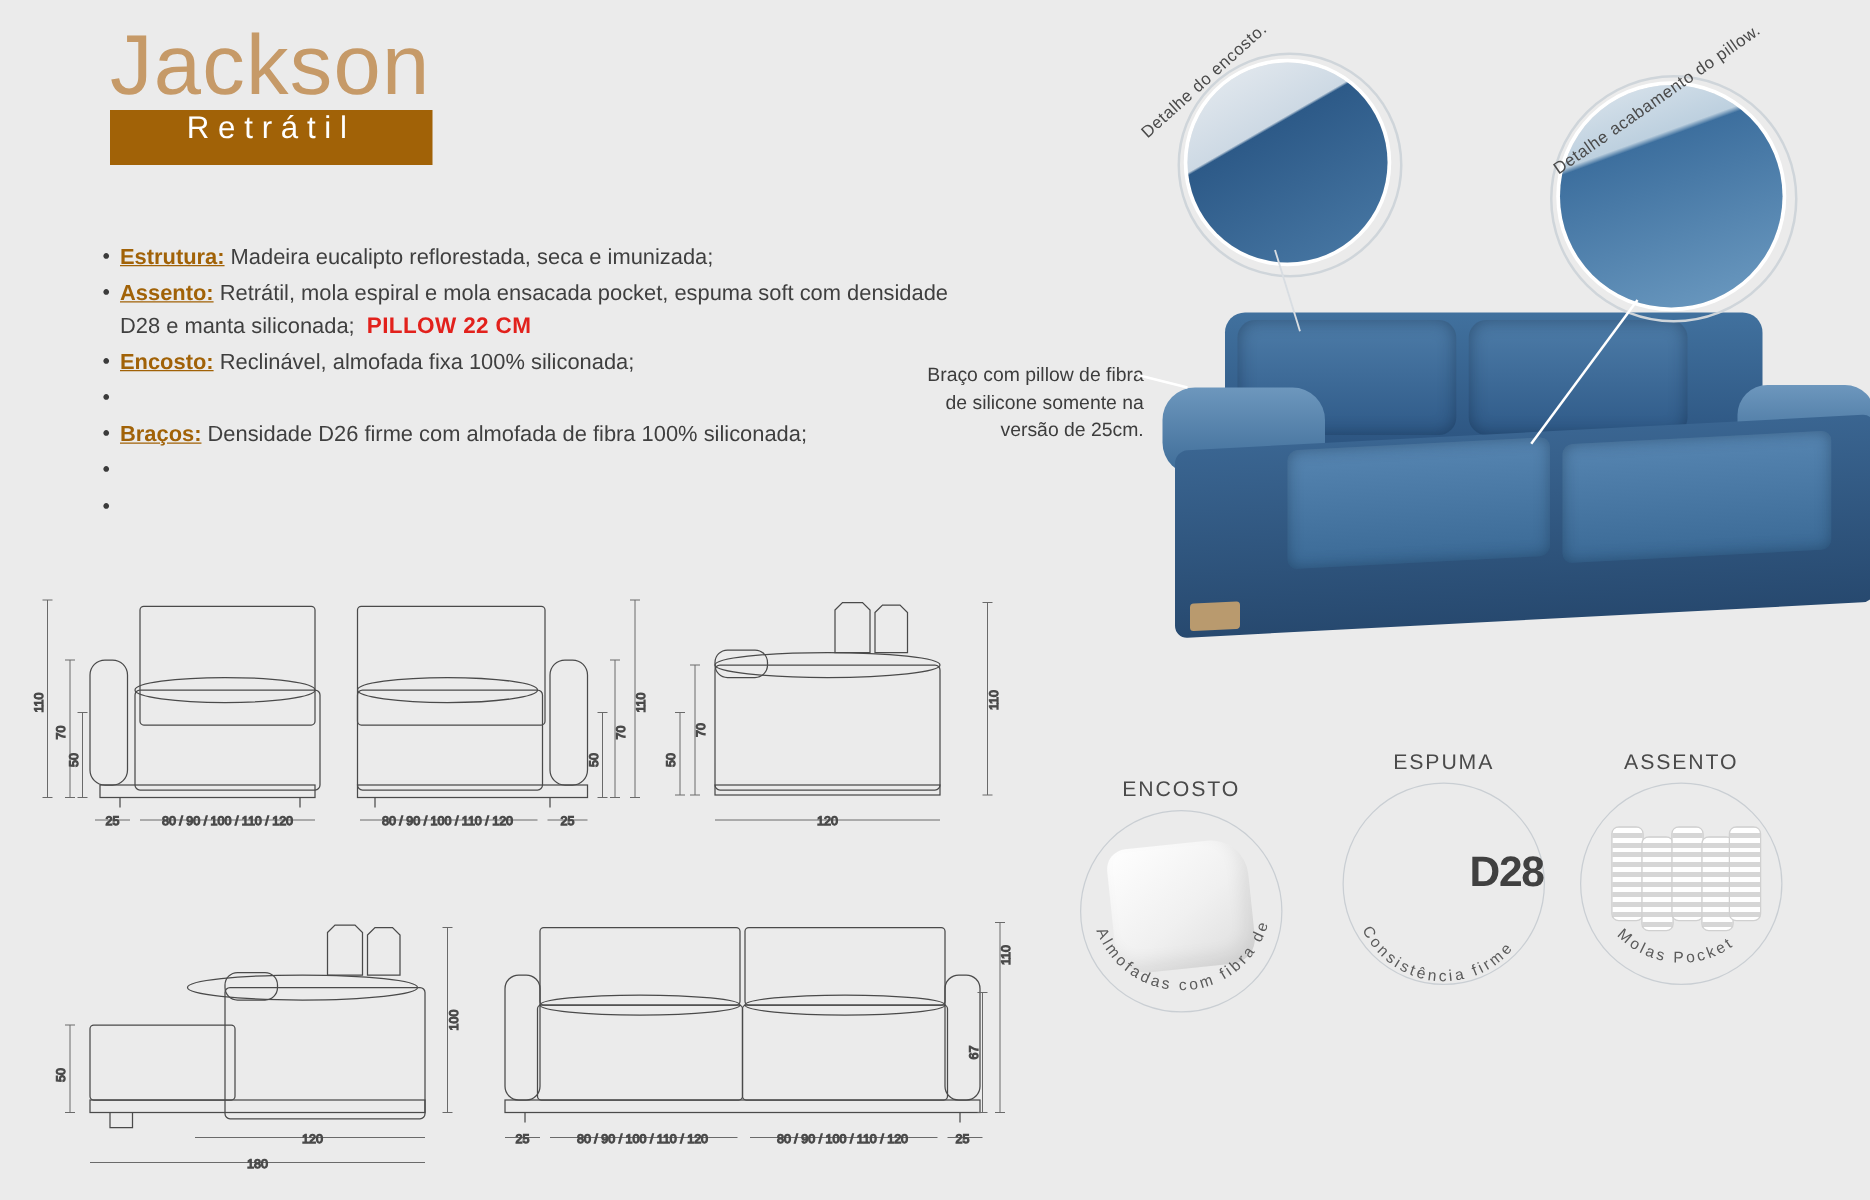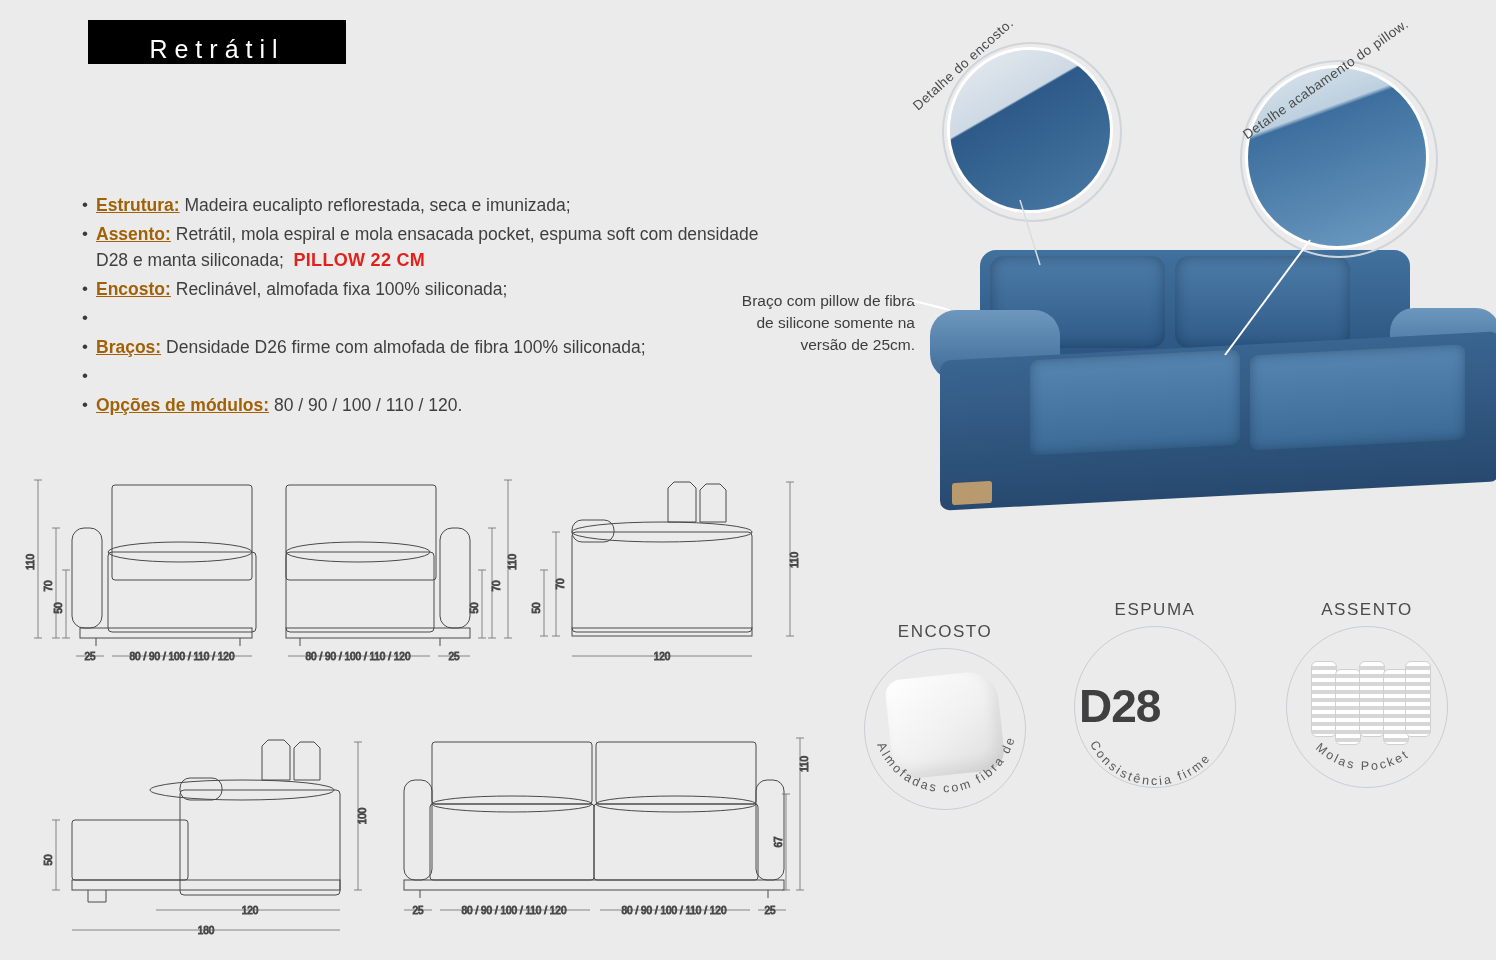--- a/index.html
+++ b/index.html
@@ -18,23 +18,23 @@
   .title-main{
     font-size:68px;
     letter-spacing:1px;
     color:#c69a68;
     font-weight:400;
     line-height:1;
     font-family:"Liberation Sans", sans-serif;
   }
   .title-bar{
     margin-top:2px;
-    background:#000000;
+    background:#a16207;
     width:258px;height:44px;
-    display:flex;align-items:flex-end;justify-content:center;
+    display:flex;align-items:flex-start;justify-content:center;
   }
   .title-sub{
     color:#ffffff;font-size:25px;letter-spacing:7px;font-weight:400;
   }
 
   
   .specs{position:absolute;left:74px;top:192px;width:720px;}
   .spec-row{display:flex;align-items:flex-start;margin-bottom:3px;}
   .bullet{width:22px;flex:0 0 22px;color:#3b3b3b;font-size:17px;line-height:26px;text-align:center;}
   .spec-text{font-size:17.5px;line-height:26px;color:#3f3f3f;}
@@ -120,22 +120,22 @@
 
   
   .badges{position:absolute;left:845px;top:600px;width:640px;height:230px;}
   .badge{position:absolute;width:200px;text-align:center;}
   .badge-title{font-size:17px;letter-spacing:1.5px;color:#4a4a4a;margin-bottom:6px;}
   .badge-circle{
     position:relative;width:160px;height:160px;border-radius:50%;
     border:1.5px solid #c9ced3;margin:0 auto;
   }
   .d28{
-    position:absolute;left:4px;right:0;top:52px;text-align:left;
-    font-size:46px;font-weight:bold;color:#404040;letter-spacing:-1px;
+    position:absolute;left:4px;right:0;top:52px;text-align:right;
+    font-size:34px;font-weight:bold;color:#404040;letter-spacing:-1px;
   }
   .badge-arc{
     position:absolute;left:0;top:0;width:100%;height:100%;
     pointer-events:none;
   }
   .arc-text{font-size:12.5px;fill:#5a5a5a;letter-spacing:2.4px;}
 
   .pillow-shape{
     position:absolute;left:24px;top:26px;width:112px;height:100px;
     background:linear-gradient(145deg,#ffffff 0%,#f0f0f0 55%,#dcdcdc 100%);
@@ -155,20 +155,21 @@
   
   .dim{font-size:10px;fill:#4a4a4a;font-family:"Liberation Sans",sans-serif;}
   .dimv{font-size:10px;fill:#4a4a4a;font-family:"Liberation Sans",sans-serif;}
 </style>
 </head>
 <body>
 
 <div class="page">
 
   <div class="title-wrap">
+    <div class="title-main">Jackson</div>
     <div class="title-bar">
       <span class="title-sub">Retrátil</span>
     </div>
   </div>
 
   <div class="specs">
 
     <div class="spec-row">
       <span class="bullet">•</span>
       <span class="spec-text"><b>Estrutura:</b><span> Madeira eucalipto reflorestada, seca e imunizada;</span></span>
@@ -192,21 +193,20 @@
       <span class="bullet">•</span>
       <span class="spec-text"><b>Braços:</b><span> Densidade D26 firme com almofada de fibra 100% siliconada;</span></span>
     </div>
 
     <div class="spec-row">
       <span class="bullet">•</span>
     </div>
 
     <div class="spec-row">
       <span class="bullet">•</span>
-      <span class="spec-text"><b>Opções de módulos:</b><span> 80 / 90 / 100 / 110 / 120.</span></span>
     </div>
 
   </div>
 
   <div class="photo-area">
 
     <div class="sofa">
       <div class="sofa-back"></div>
       <div class="cushion c1"></div>
       <div class="cushion c2"></div>
@@ -409,21 +409,21 @@
         <div class="d28">D28</div>
         <svg class="badge-arc" viewBox="0 0 160 160">
           <defs>
               <path id="arcB" d="M 8,86 A 72,72 0 0 0 152,86"></path>
             </defs>
           <text class="arc-text"><textPath href="#arcB" startOffset="14%">Consistência firme</textPath></text>
         </svg>
       </div>
     </div>
 
-    <div class="badge" style="left:422px;top:0;">
+    <div class="badge" style="left:400px;top:0;">
       <div class="badge-title">ASSENTO</div>
       <div class="badge-circle">
         <div class="springs">
           <div class="spring" style="left:2px;"></div>
           <div class="spring" style="left:26px;top:8px;"></div>
           <div class="spring" style="left:50px;"></div>
           <div class="spring" style="left:74px;top:8px;"></div>
           <div class="spring" style="left:96px;"></div>
         </div>
         <svg class="badge-arc" viewBox="0 0 160 160">

